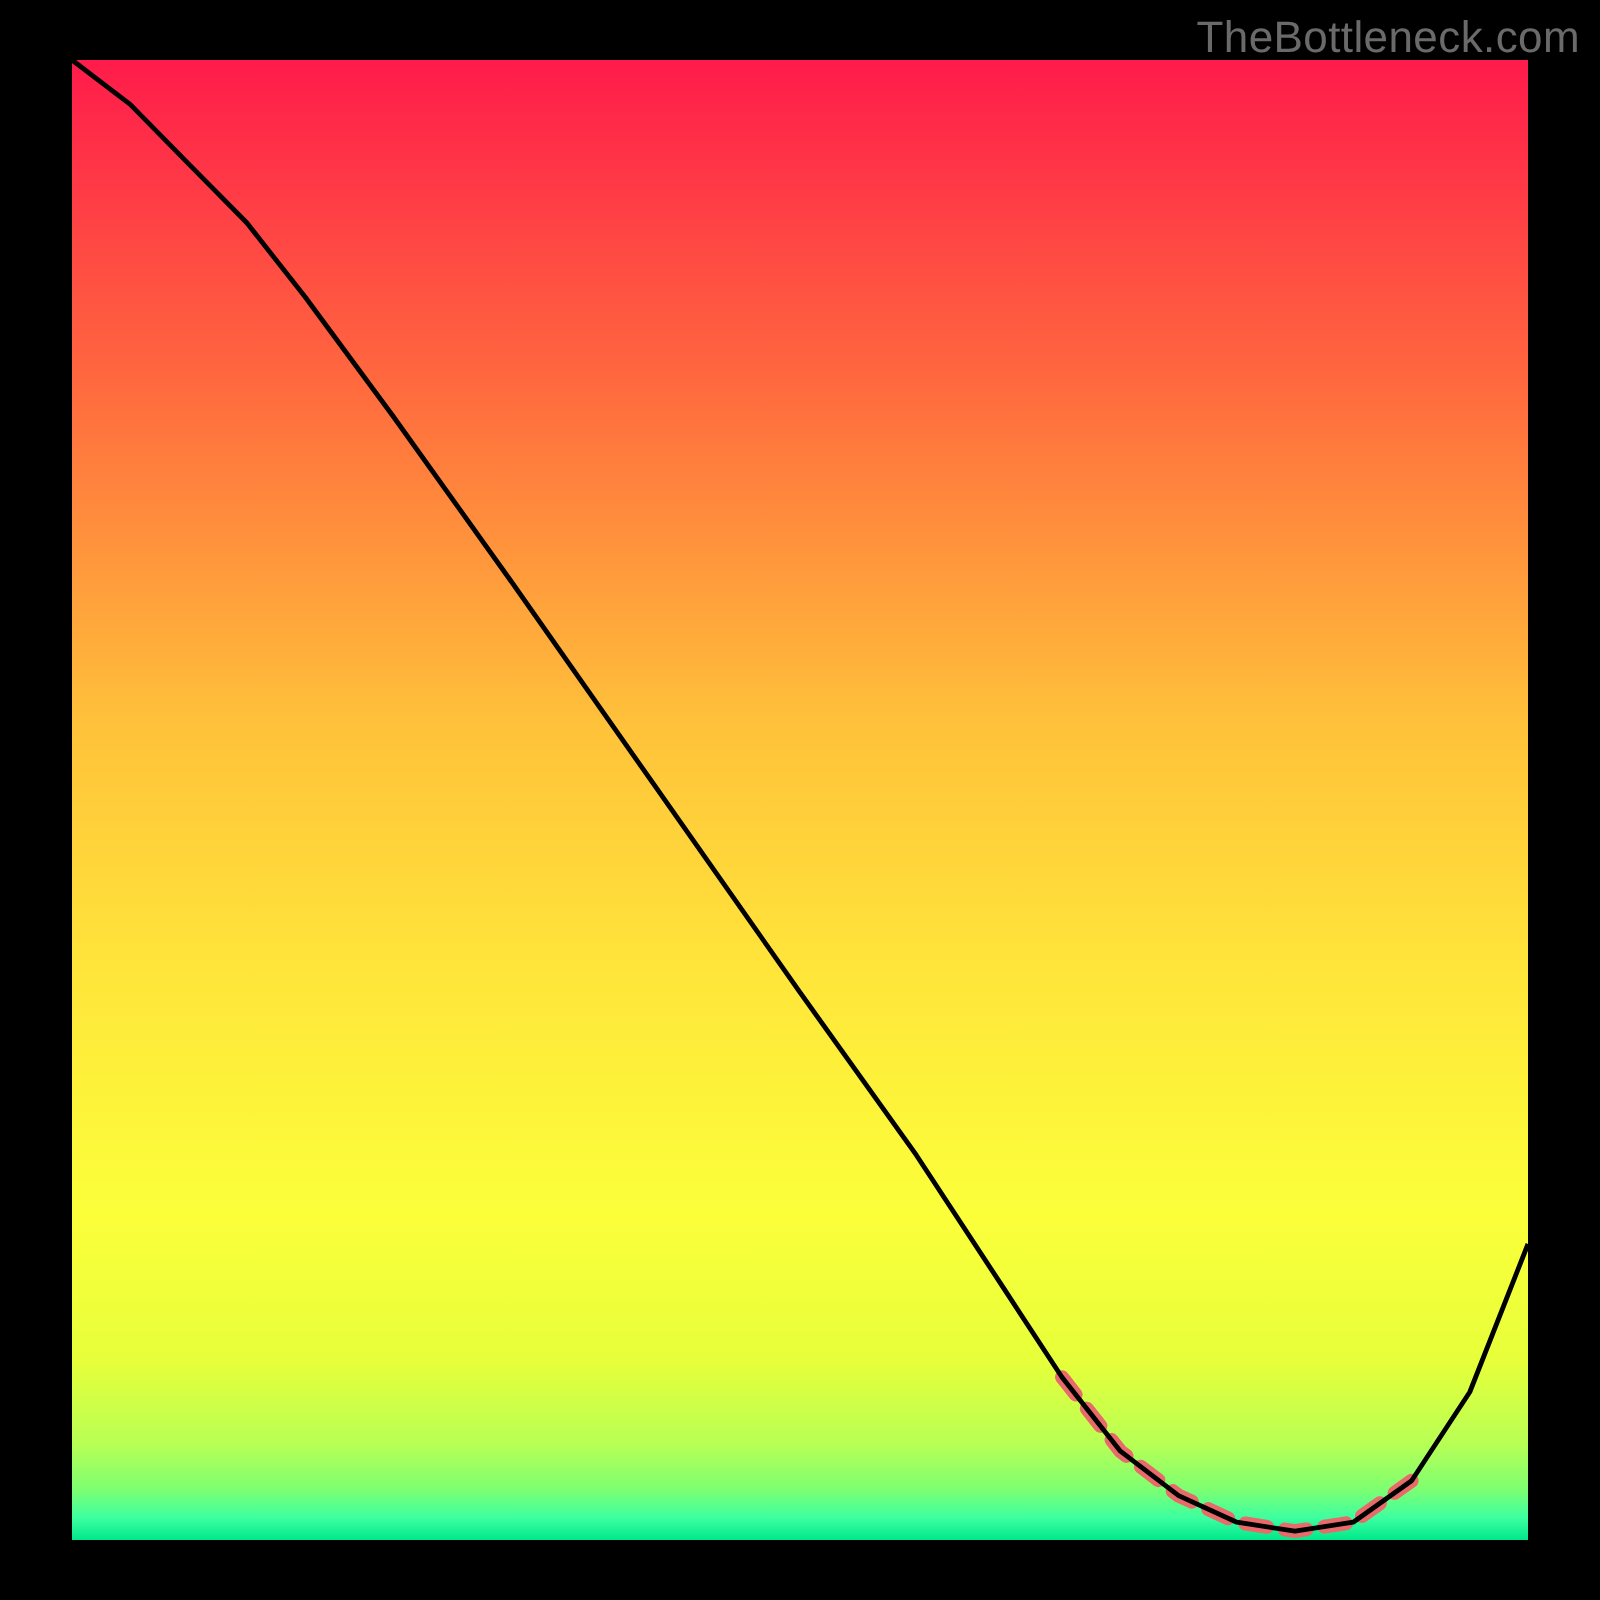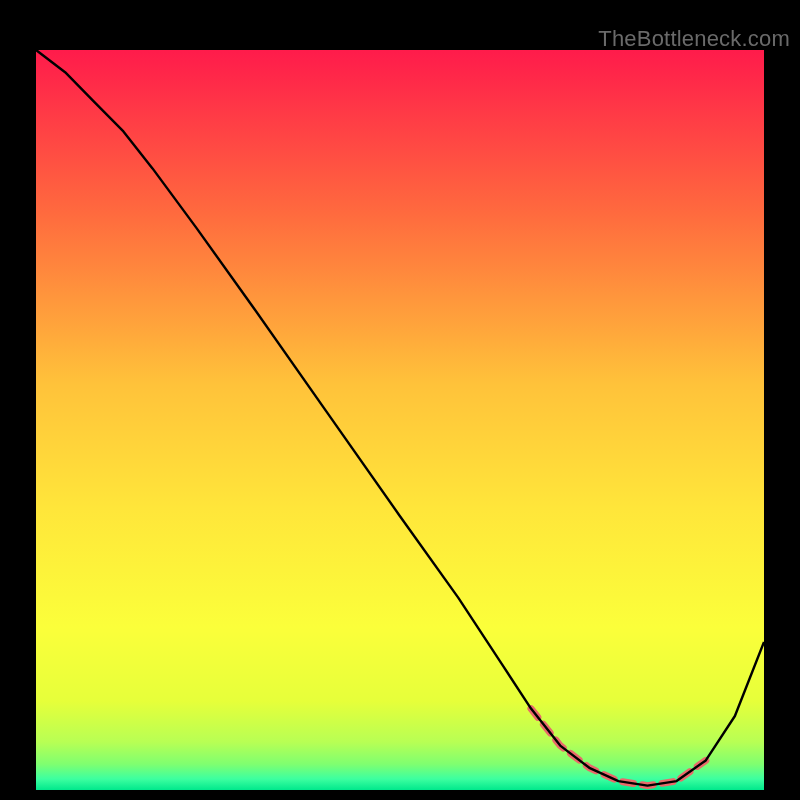--- a/index.html
+++ b/index.html
@@ -8,21 +8,20 @@
     width: 800px;
     height: 800px;
     overflow: hidden;
     background: #000;
     font-family: Arial, Helvetica, sans-serif;
   }
   #container {
     position: relative;
     width: 800px;
     height: 664px;
-    margin-top: 20px;
   }
   #watermark {
     position: absolute;
     top: 6px;
     right: 10px;
     color: #6a6a6a;
     font-size: 22px;
     font-weight: 500;
     letter-spacing: 0.2px;
     z-index: 10;

